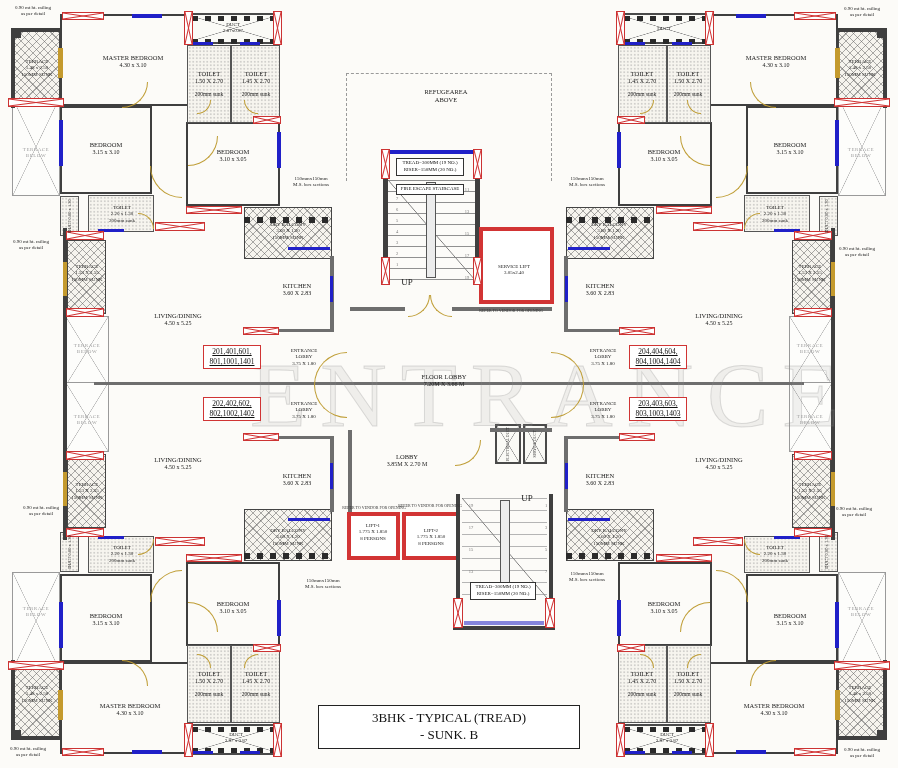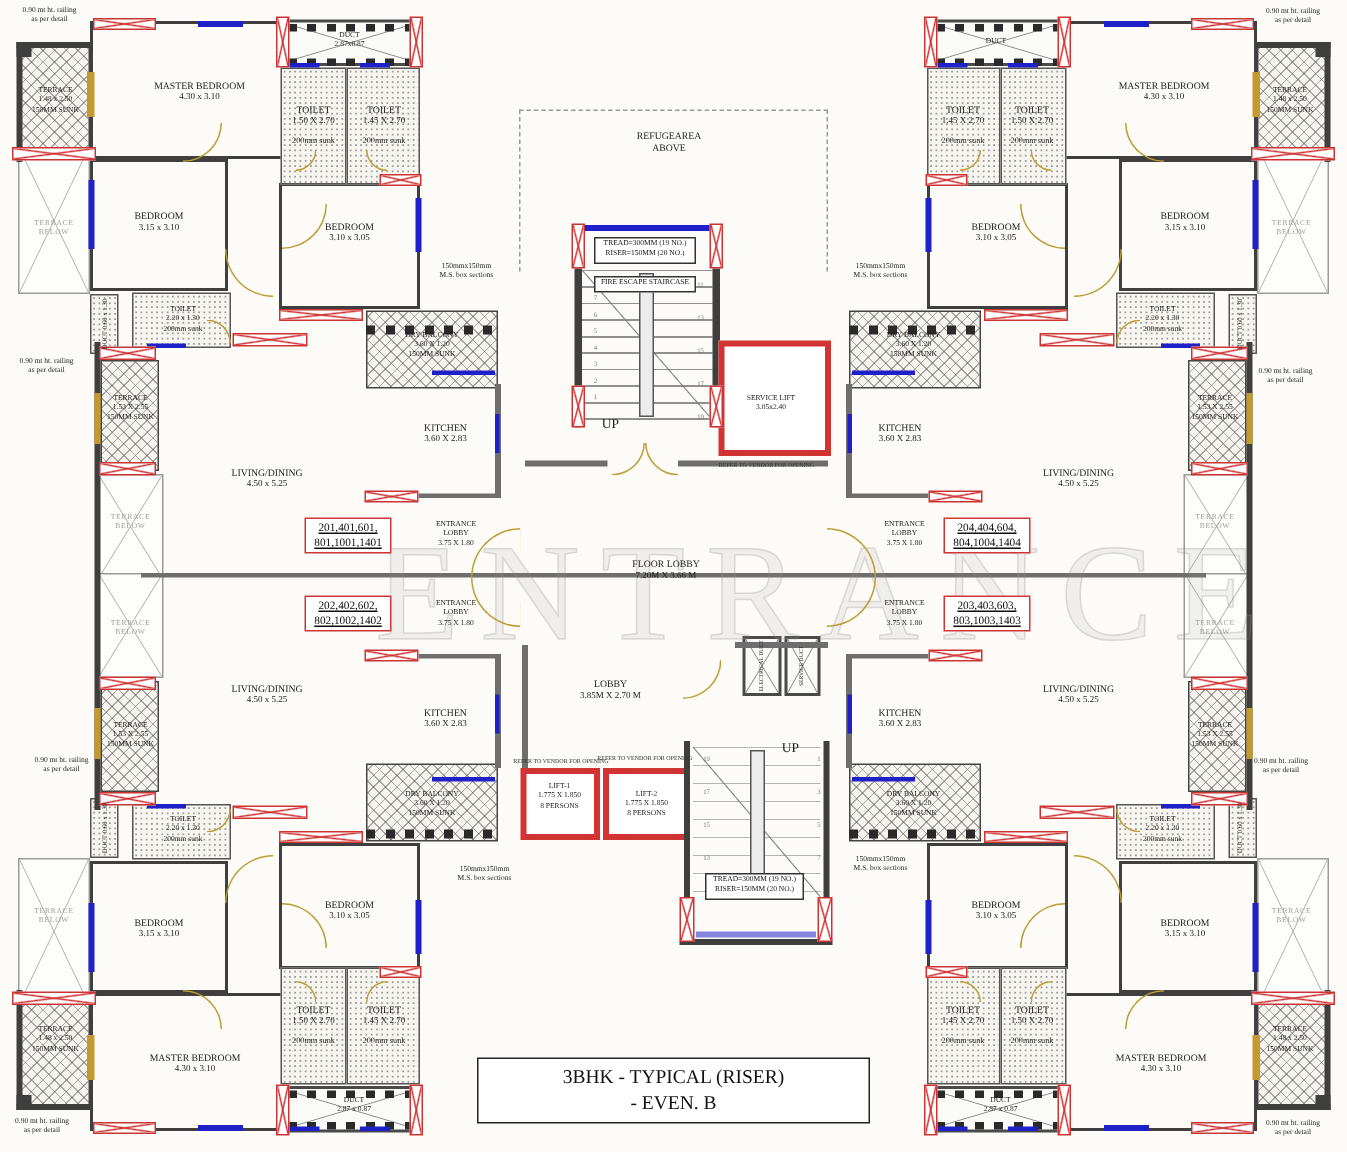--- a/index.html
+++ b/index.html
@@ -700,17 +700,17 @@
   <div class="flatbox" style="left:629px;top:345px;width:58px">
       <span>204,404,604,</span>
       <span>804,1004,1404</span>
     </div>
   <div class="flatbox" style="left:629px;top:397px;width:58px">
       <span>203,403,603,</span>
       <span>803,1003,1403</span>
     </div>
 
   <div class="titlebox" style="left:318px;top:705px;width:262px">
-    <span>3BHK - TYPICAL (RISER)</span>
-    <span>- EVEN. B</span>
+    <span>3BHK - TYPICAL (TREAD)</span>
+    <span>- SUNK. B</span>
   </div>
 
 </div>
 
 </body></html>

